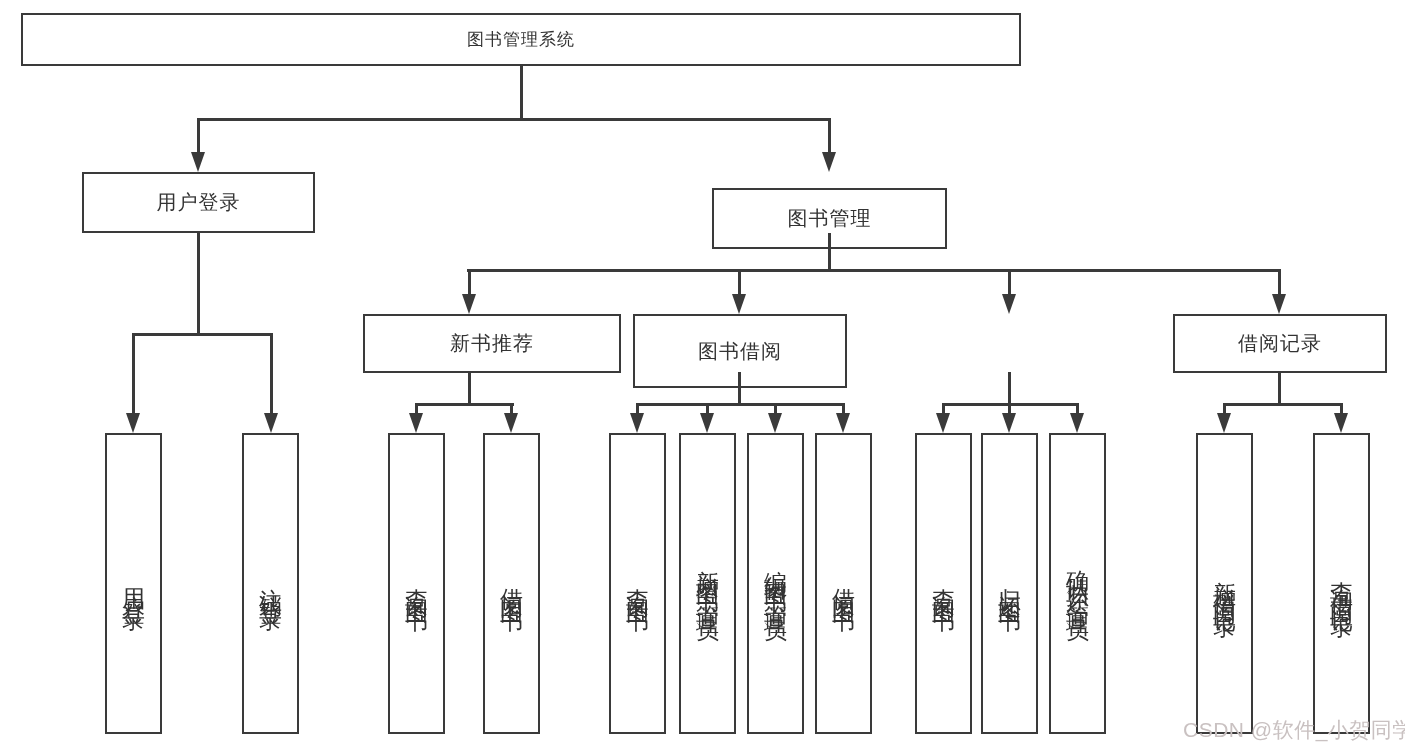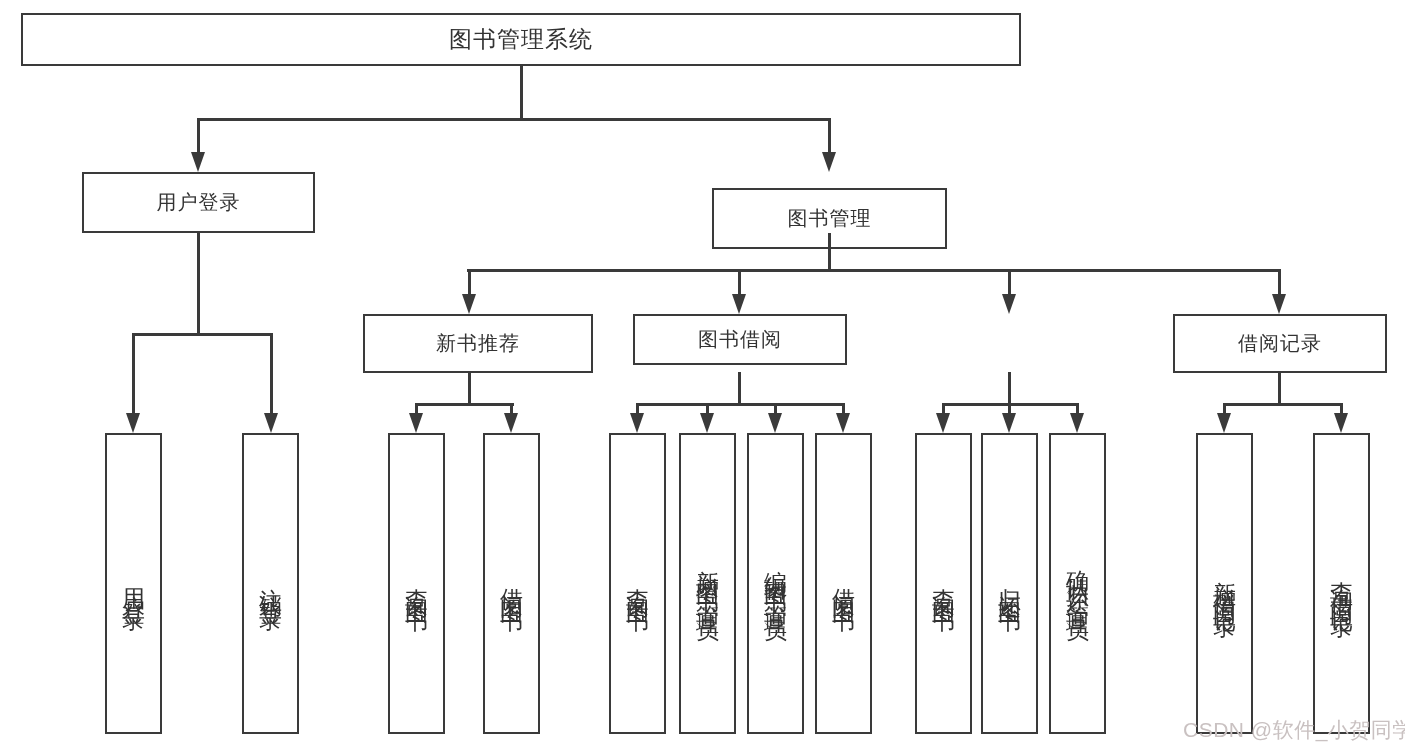--- a/index.html
+++ b/index.html
@@ -5,21 +5,21 @@
   html,body{margin:0;padding:0;background:#fff;}
   #canvas{
     position:relative;width:1405px;height:747px;background:#fff;overflow:hidden;
     font-family:"Liberation Sans","DejaVu Sans",sans-serif;color:#333;
   }
   .box{
     position:absolute;background:#fff;border:2.5px solid #3a3a3a;
     display:flex;align-items:center;justify-content:center;
     font-size:20px;letter-spacing:1px;box-sizing:border-box;
   }
-  .box.root{font-size:23px;}
+  .box.root{font-size:17px;}
   .vbox{
     position:absolute;background:#fff;border:2.5px solid #3a3a3a;
     display:flex;align-items:center;justify-content:center;
     box-sizing:border-box;
   }
   .vbox .vtext{
     writing-mode:vertical-rl;text-orientation:mixed;
     font-size:23px;letter-spacing:7px;line-height:1;color:#333;
     white-space:nowrap;
   }
@@ -69,24 +69,24 @@
   <div class="hl" style="left:467px;top:269px;width:814px;"></div>
   <div class="vl" style="left:468px;top:269px;height:27px;"></div>
   <div class="tri" style="left:462px;top:294px;"></div>
   <div class="vl" style="left:738px;top:269px;height:27px;"></div>
   <div class="tri" style="left:732px;top:294px;"></div>
   <div class="vl" style="left:1008px;top:269px;height:27px;"></div>
   <div class="tri" style="left:1002px;top:294px;"></div>
   <div class="vl" style="left:1278px;top:269px;height:27px;"></div>
   <div class="tri" style="left:1272px;top:294px;"></div>
 
-  <div class="box" style="left:363px;top:314px;width:230px;height:59px;">
+  <div class="box" style="left:363px;top:314px;width:258px;height:59px;">
     <span>新书推荐</span>
   </div>
-  <div class="box" style="left:633px;top:314px;width:214px;height:51px;">
+  <div class="box" style="left:633px;top:314px;width:214px;height:74px;">
     <span>图书借阅</span>
   </div>
   <div class="box" style="left:1173px;top:314px;width:214px;height:59px;">
     <span>借阅记录</span>
   </div>
 
   <div class="vl" style="left:468px;top:372px;height:34px;"></div>
   <div class="hl" style="left:415px;top:403px;width:99px;"></div>
   <div class="vl" style="left:415px;top:403px;height:12px;"></div>
   <div class="tri" style="left:409px;top:413px;"></div>

